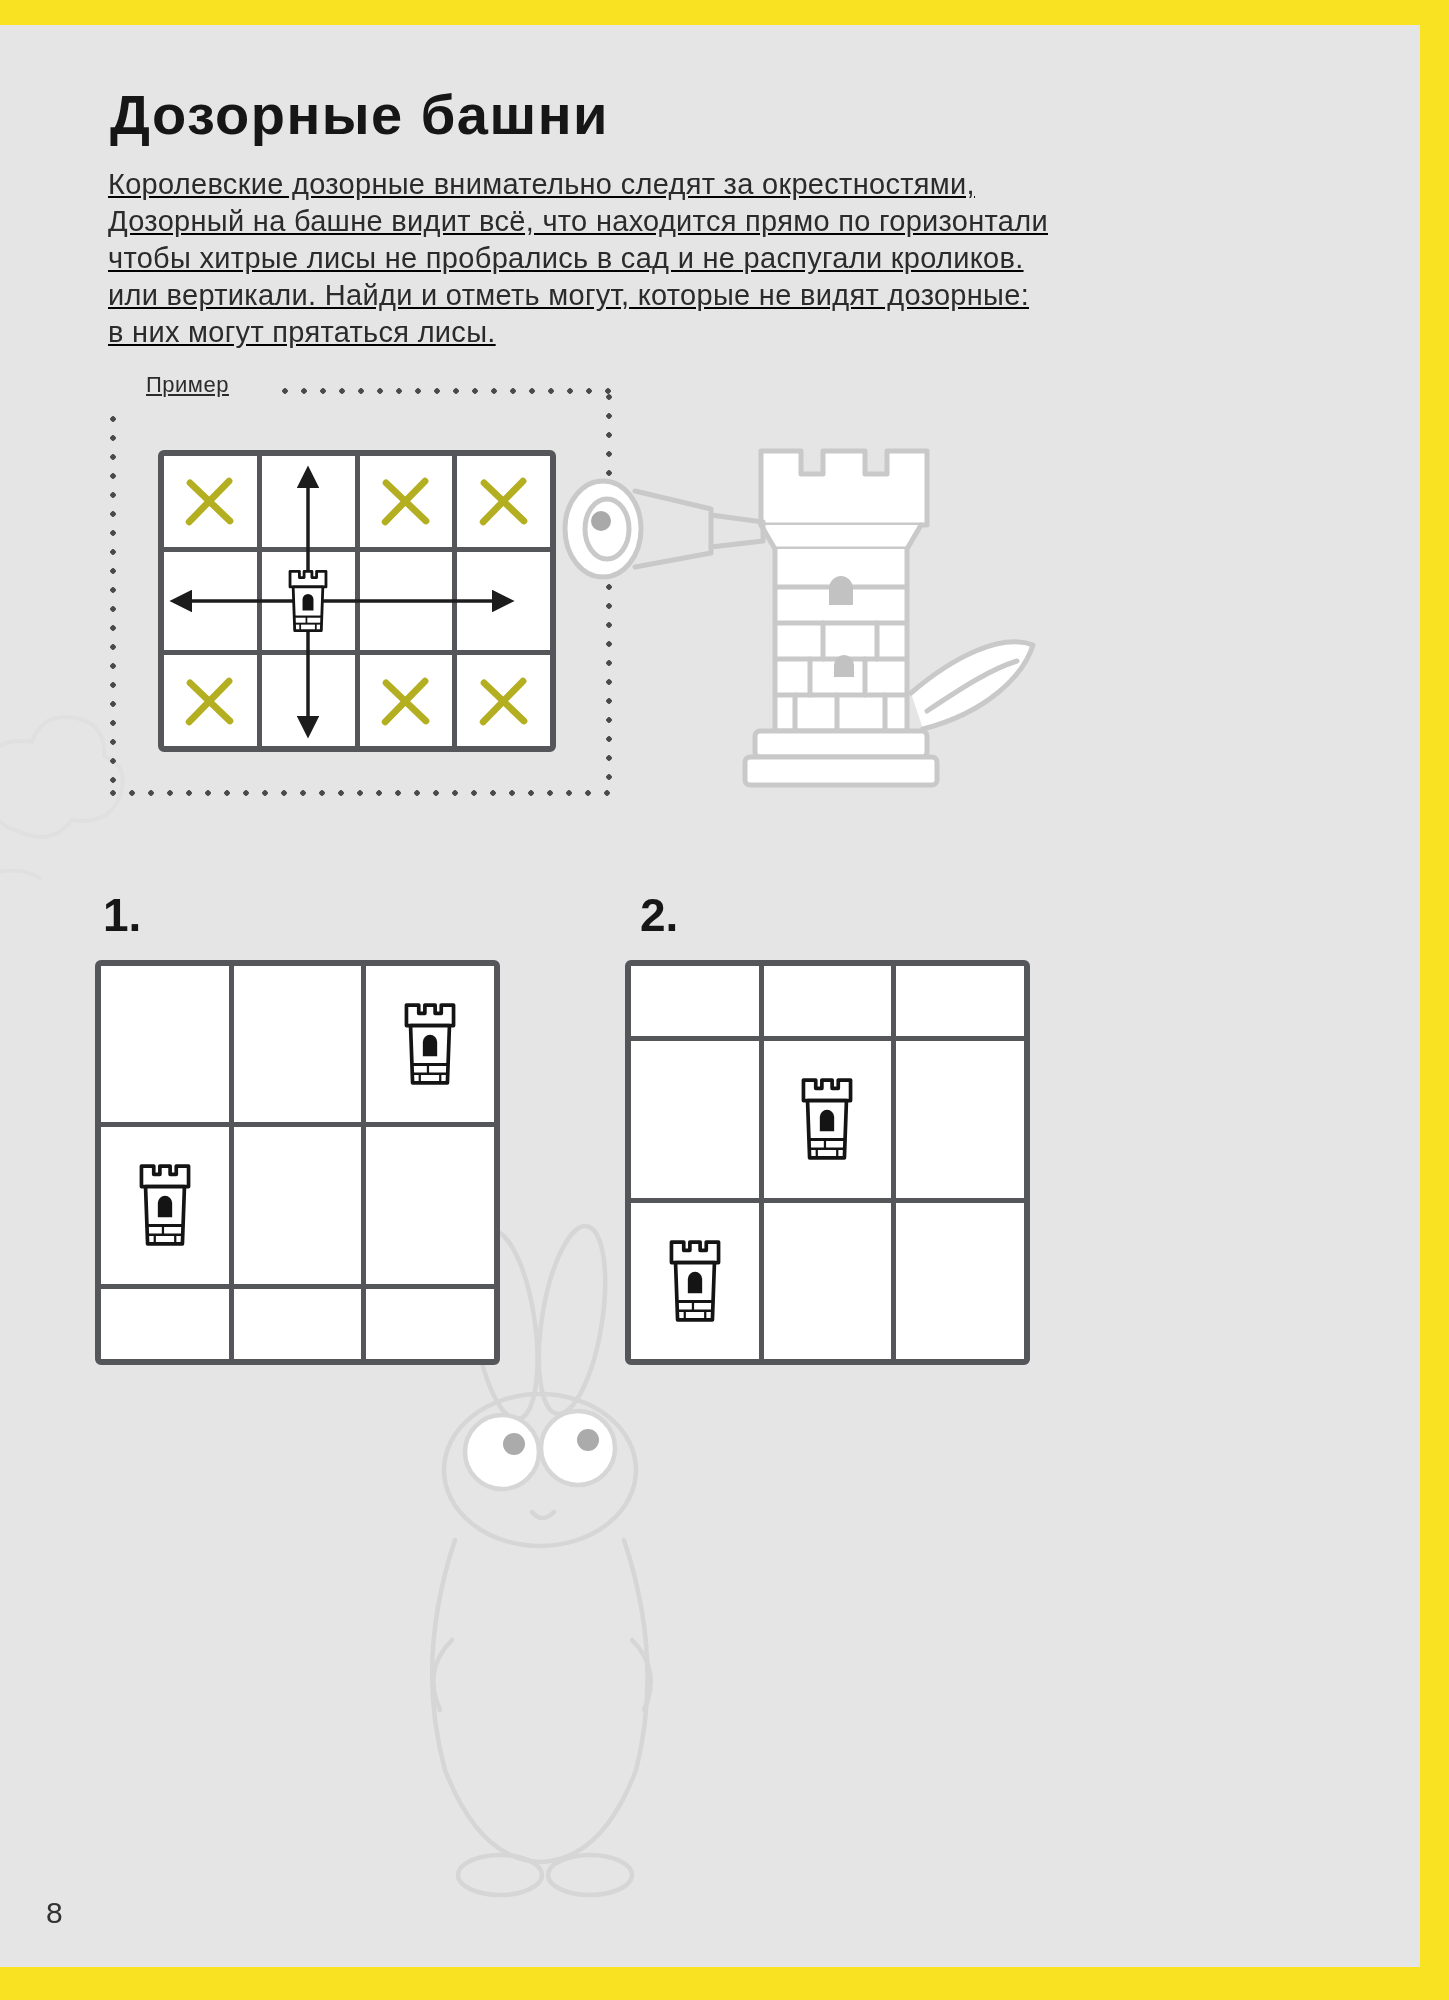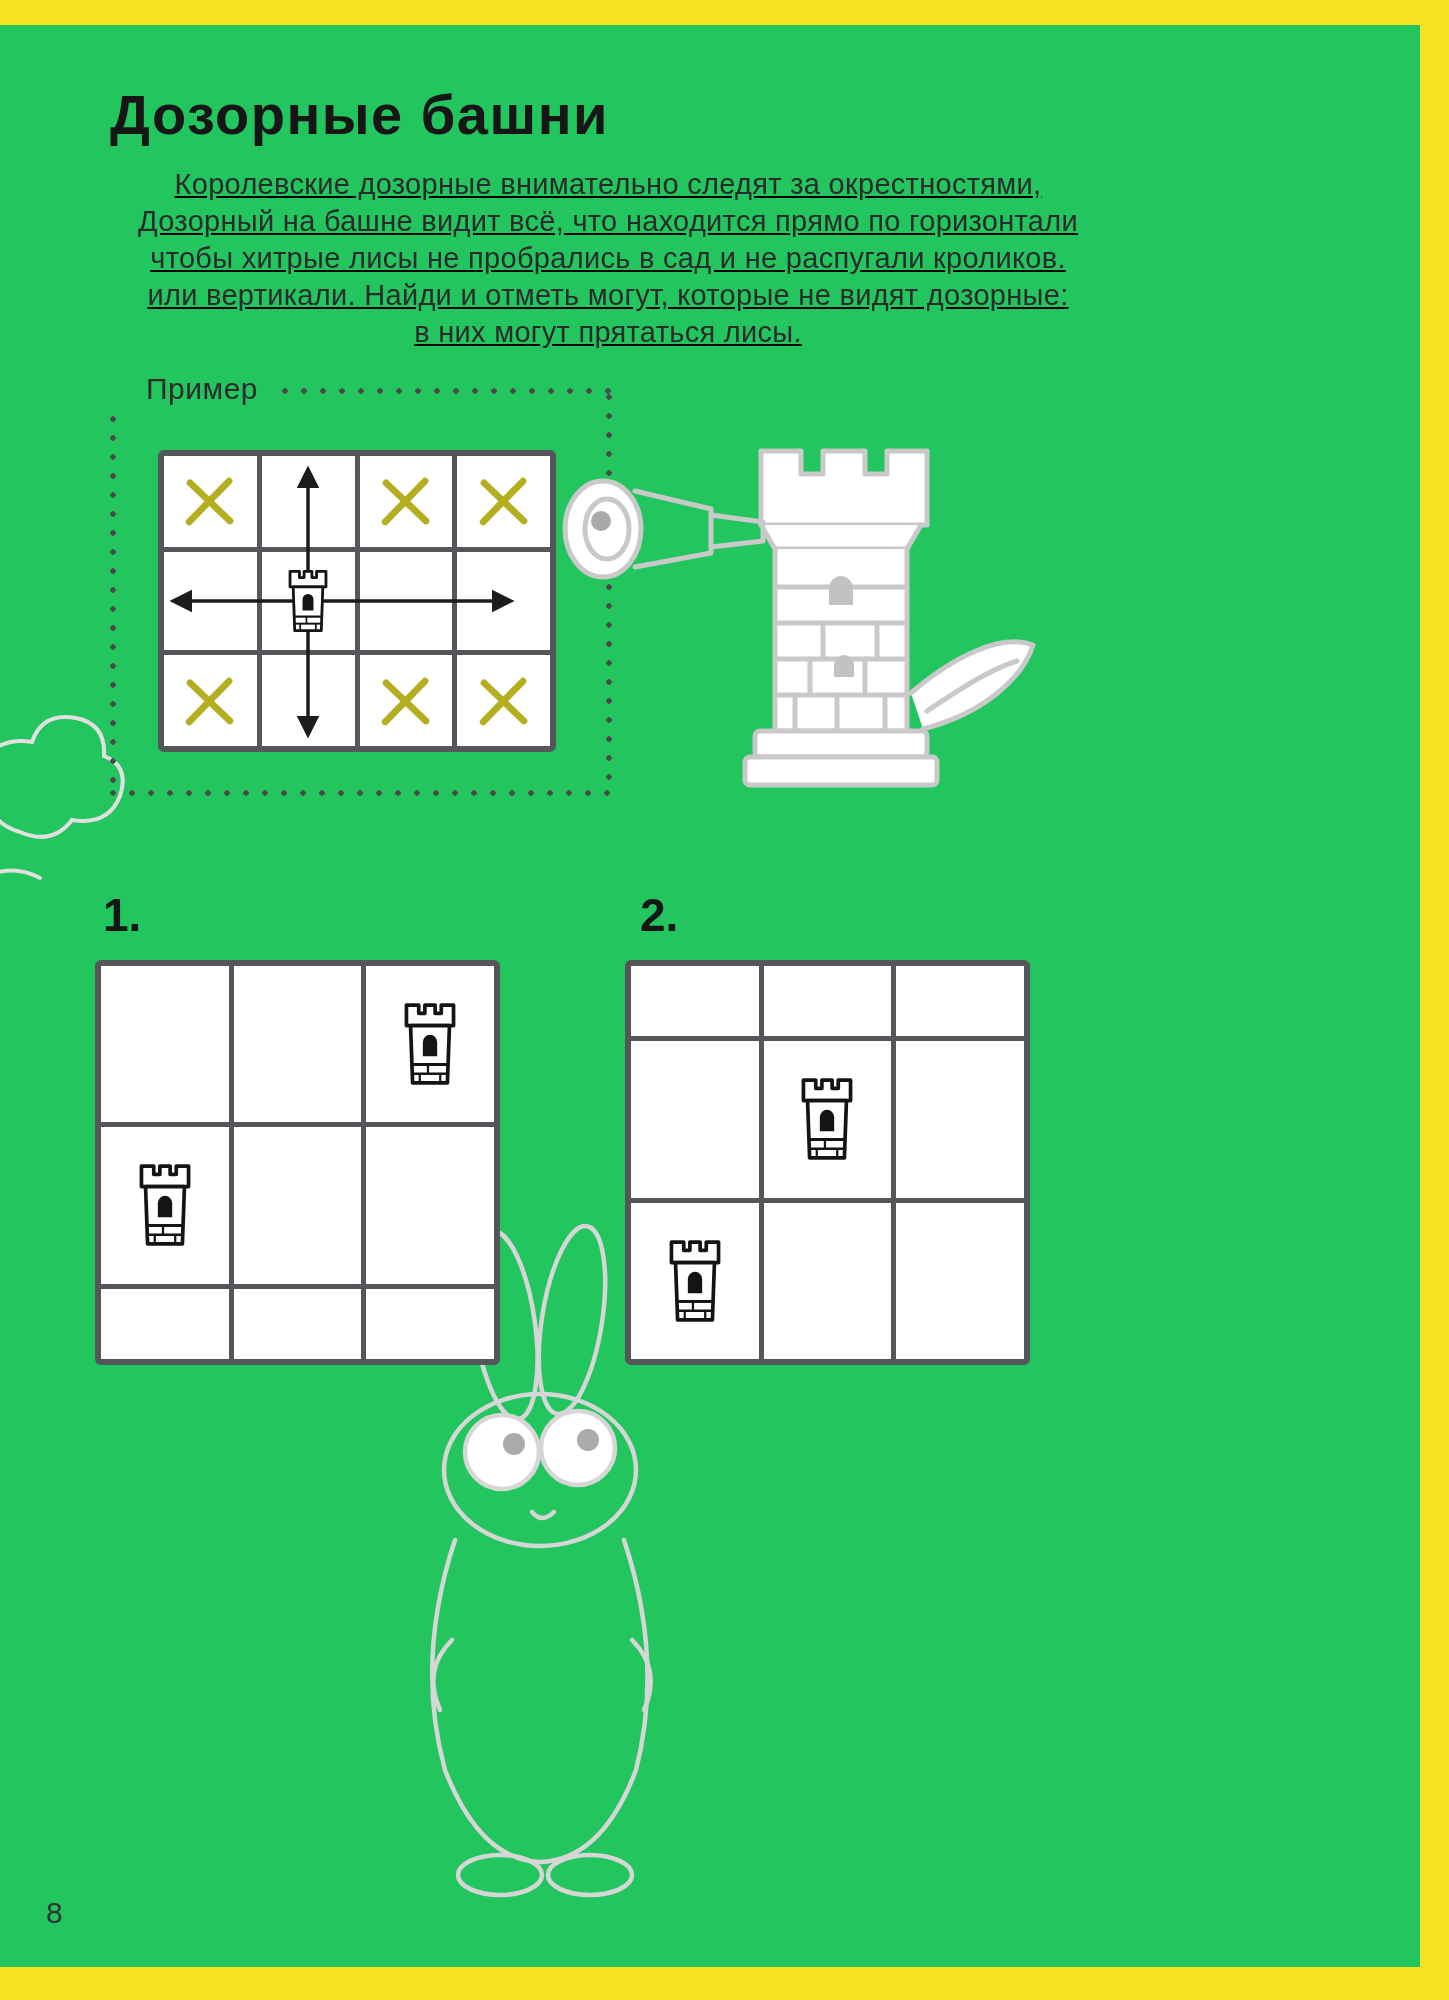--- a/index.html
+++ b/index.html
@@ -2,21 +2,21 @@
 <html><head>
 <meta charset="utf-8">
 <style>
   html,body{margin:0;padding:0;}
   body{
     width:1449px;height:2000px;
     background:#ffffff;
     font-family:"Liberation Sans", sans-serif;
     position:relative;
   }
-  .page{position:absolute;inset:0;overflow:hidden;background:#22c55e;text-align:center;}
+  .page{position:absolute;inset:0;overflow:hidden;background:#e5e5e5;}
 
   
   .bar{position:absolute;background:#f8e222;}
   .bar-top{left:0;top:0;right:0;height:25px;}
   .bar-right{top:0;right:0;bottom:0;width:29px;}
   .bar-bottom{left:0;right:0;bottom:0;height:33px;}
 
   
   .doodles{position:absolute;left:0;top:0;width:1449px;height:2000px;pointer-events:none;}
 
@@ -31,21 +31,21 @@
   .example-box{position:absolute;left:110px;top:388px;width:502px;height:408px;}
   .dots{position:absolute;}
   .dots.h{height:6px;background-image:radial-gradient(circle 3px at 3px 3px,#4a4a4a 2.5px,transparent 3px);background-size:19px 6px;background-repeat:repeat-x;}
   .dots.v{width:6px;background-image:radial-gradient(circle 3px at 3px 3px,#4a4a4a 2.5px,transparent 3px);background-size:6px 19px;background-repeat:repeat-y;}
   .dots.top{left:172px;right:0;top:0;}
   .dots.bottom{left:0;right:0;bottom:0;}
   .dots.left{left:0;top:28px;bottom:12px;}
   .dots.right{right:0;top:6px;bottom:12px;}
   .example-label{
     position:absolute;left:36px;top:-16px;
-    font-size:30px;color:#2b2b2b;background:transparent;letter-spacing:0.5px;
+    font-size:22px;color:#2b2b2b;background:transparent;letter-spacing:0.5px;text-decoration:underline;
   }
   .example-grid-wrap{position:absolute;left:48px;top:62px;width:398px;height:302px;}
   .arrows{position:absolute;inset:0;pointer-events:none;}
 
   
   .grid{
     display:grid;gap:5px;background:#54565a;
     border:6px solid #54565a;border-radius:6px;box-sizing:border-box;
   }
   .example-grid{width:100%;height:100%;}

